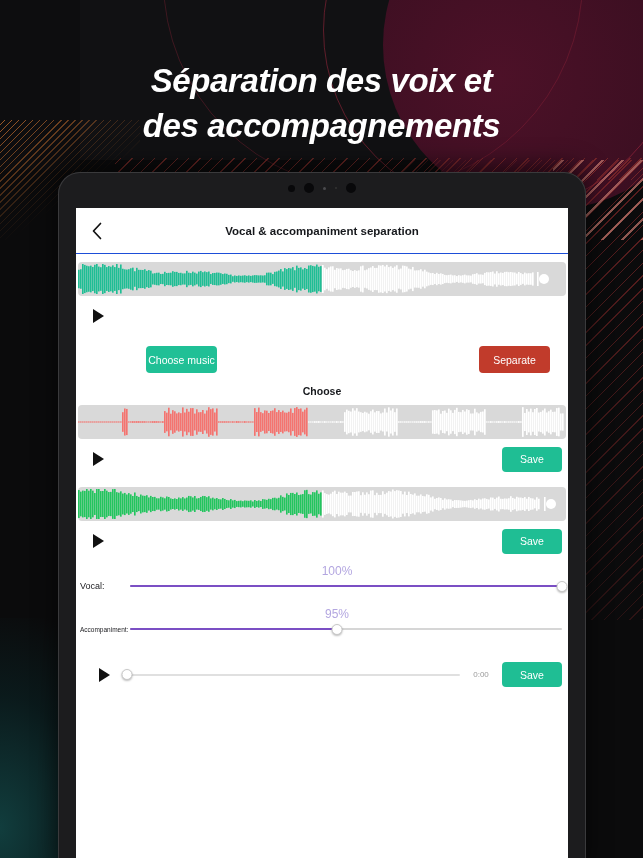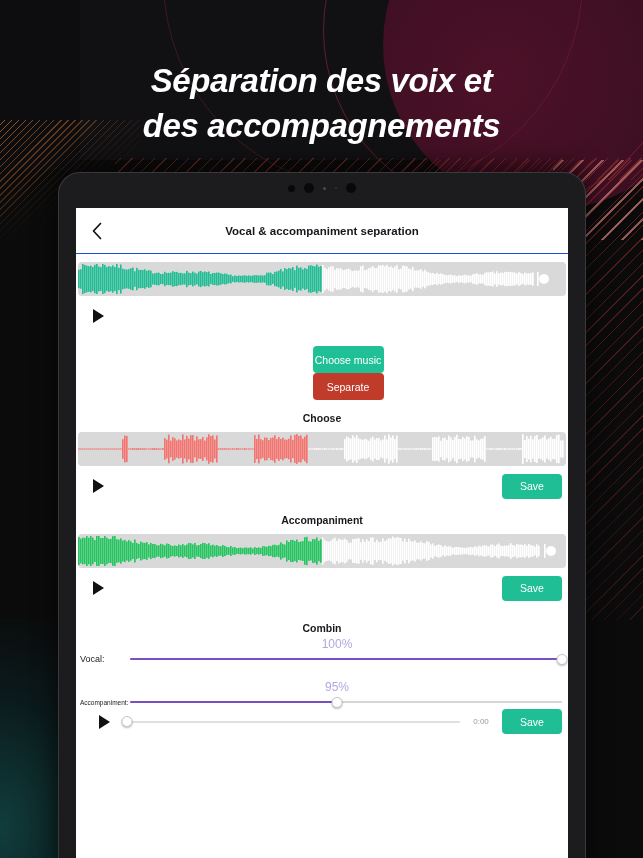--- a/index.html
+++ b/index.html
@@ -257,21 +257,20 @@
   }
   .btn-separate {
     width: 71px; height: 27px;
     background: #c13b2b;
   }
   .action-row {
     display: flex;
     align-items: center;
     justify-content: space-between;
     padding: 10px 18px 4px 70px;
-    flex-direction: column;
   }
 
   .section-title {
     text-align: center;
     font-size: 10.5px;
     font-weight: bold;
     color: #16181c;
     margin-top: 8px;
   }
 
@@ -331,20 +330,21 @@
     background: #fff;
     border: 1px solid #c8c8c8;
     box-shadow: 0 1px 2px rgba(0,0,0,0.25);
     transform: translateX(-50%);
   }
 
   
   .bottom-row {
     display: flex;
     align-items: center;
+    margin-top: 26px;
     padding: 0 4px 0 10px;
     gap: 8px;
   }
   .prog-track {
     position: relative;
     flex: 1;
     height: 14px;
     display: flex;
     align-items: center;
   }
@@ -906,21 +906,20 @@
             </g>
         </svg>
       </div>
       <div class="row-controls">
         <div class="play-btn">
             <div class="play-tri"></div>
           </div>
         <button class="btn btn-save">Save</button>
       </div>
 
-      <div class="section-title">Accompaniment</div>
       <div class="wave-wrap">
         <svg class="wave-svg" viewBox="0 0 488 34" preserveAspectRatio="none" aria-hidden="true">
           <g id="accwave">
               <rect x="0.00" y="3.00" width="1.65" height="28.00" fill="#22c55e"></rect>
               <rect x="2.00" y="4.64" width="1.65" height="24.72" fill="#22c55e"></rect>
               <rect x="4.00" y="3.61" width="1.65" height="26.79" fill="#22c55e"></rect>
               <rect x="6.00" y="3.88" width="1.65" height="26.23" fill="#22c55e"></rect>
               <rect x="8.00" y="2.00" width="1.65" height="30.00" fill="#22c55e"></rect>
               <rect x="10.00" y="3.71" width="1.65" height="26.59" fill="#22c55e"></rect>
               <rect x="12.00" y="2.00" width="1.65" height="30.00" fill="#22c55e"></rect>
@@ -1153,21 +1152,20 @@
             </g>
         </svg>
       </div>
       <div class="row-controls">
         <div class="play-btn">
             <div class="play-tri"></div>
           </div>
         <button class="btn btn-save">Save</button>
       </div>
 
-      <div class="combine-title">Combin</div>
 
       <div class="pct">100%</div>
       <div class="slider-row">
         <span class="slider-label lbl-vocal">Vocal:</span>
         <div class="track">
           <div class="track-bg"></div>
           <div class="track-fill" id="vocfill" style="width: 100%;"></div>
           <div class="thumb" id="vocthumb" style="left: 100%;"></div>
         </div>
       </div>

